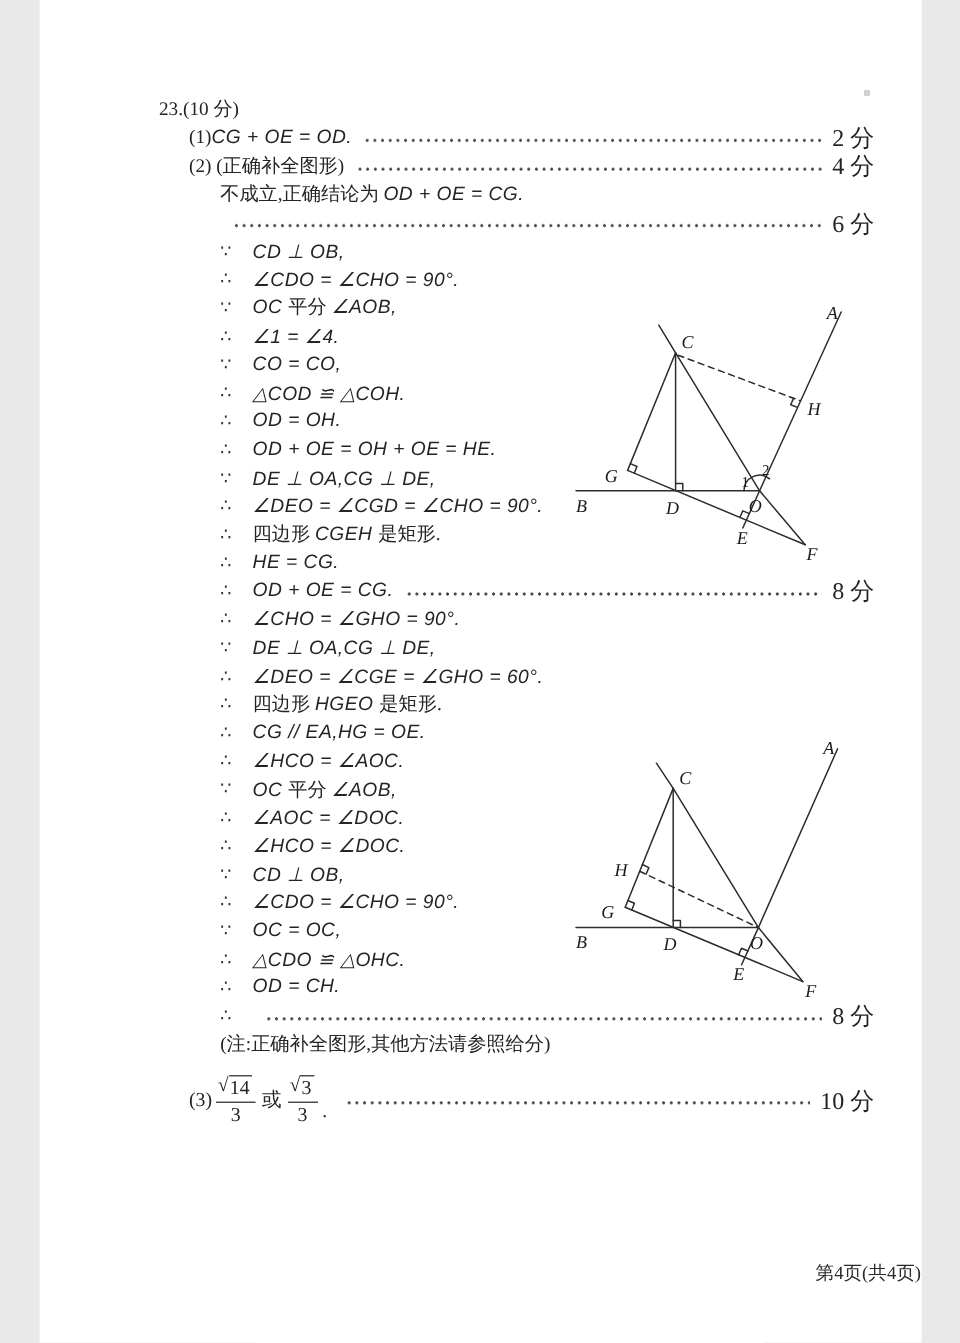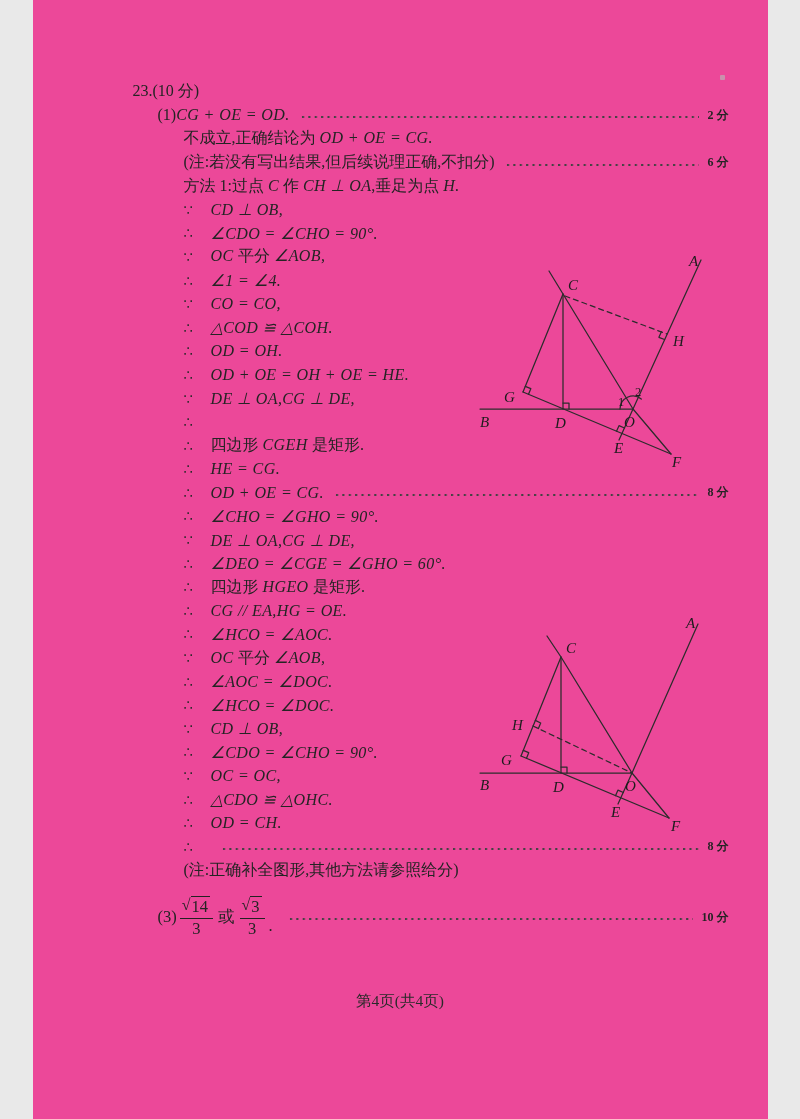--- a/index.html
+++ b/index.html
@@ -1,41 +1,41 @@
 <!DOCTYPE html>
 <html><head>
 <meta charset="utf-8">
 <style>
   html,body { margin:0; padding:0; background:#e9e9e9; }
   .page {
     position:relative; width:735px; height:1119px; margin:0 auto;
-    background:#ec4899; overflow:hidden; color:#242424;
+    background:#ffffff; overflow:hidden; color:#242424;
     font-family:"Liberation Serif","DejaVu Serif",serif;
   }
   .textcol { position:absolute; left:100px; top:80px; width:596px; }
   .line { display:flex; align-items:center; height:23.6px; font-size:16px; white-space:nowrap; }
   .ind0 { margin-left:0; }
   .ind1 { margin-left:25px; }
   .ind2 { margin-left:51px; }
   .marker {
     flex:none; width:27px; font-size:14.5px; color:#2a2a2a;
     font-family:"DejaVu Sans","DejaVu Serif",sans-serif;
   }
   .content { white-space:nowrap; }
   .math {
     font-style:italic; letter-spacing:.4px;
-    font-family:Liberation Serif, serif;
+    font-family:Liberation Sans, sans-serif;
   }
   .cn { font-style:normal; }
   .leader {
     flex:1; height:6px; margin:4px 9px 0 11px; align-self:center;
     background-image:radial-gradient(circle at 2px 3px,#434343 1.05px,transparent 1.45px);
     background-size:6.4px 6px; background-repeat:repeat-x;
   }
-  .score { flex:none; font-size:12px;font-weight:bold; }
+  .score { flex:none; font-size:20px; }
   
   .part3 { display:flex; align-items:center; margin-left:25px; margin-top:8px; height:54px; font-size:16.5px; }
   .frac { display:inline-flex; flex-direction:column; align-items:center; line-height:1.12; margin:0 3px; }
   .frac .num { display:flex; align-items:flex-start; border-bottom:1.3px solid #222; padding:0 3px 1px 2px; }
   .rsign { font-size:16px; line-height:1.15; }
   .rad { border-top:1.2px solid #222; padding:1px 2px 0 1px; }
   .frac .den { padding-top:1px; }
   .or { margin:0 2px; }
   .p3period { position:relative; top:9px; margin-left:1px; }
   .part3 .leader { margin-left:16px; }
@@ -43,50 +43,51 @@
   .diag { position:absolute; }
   #d1 { left:435px; top:246px; }
   #d2 { left:433px; top:611px; }
   .diag path { stroke:#2c2c2c; stroke-width:1.25; fill:none; stroke-linecap:round; stroke-linejoin:round; }
   .diag path.dash { stroke-dasharray:5 4; }
   .diag text {
     font-family:"Liberation Serif","DejaVu Serif",serif; font-style:italic;
     font-size:15px; fill:#1c1c1c;
   }
   .diag text.num-label { font-size:12.5px; font-style:normal; }
-  .footer { position:absolute; left:0; right:0; top:991px; text-align:center; font-size:15.5px; color:#2a2a2a; }
+  .footer { position:absolute; left:0; right:0; top:1051px; text-align:right; font-size:15.5px; color:#2a2a2a; }
   .speck { position:absolute; left:687px; top:75px; width:5px; height:5px; background:#b9b9b9; opacity:.65; border-radius:1px; }
 </style>
 </head>
 <body>
 
 <div class="page">
 
   <div class="textcol">
     <div>
         <div class="line ind0">
           <span class="content"><span class="cn">23.(10 分)</span></span>
         </div>
         <div class="line ind1">
           <span class="content"><span class="cn">(1)</span><span class="math">CG + OE = OD.</span></span>
           <span class="leader"></span>
           <span class="score">2 分</span>
         </div>
+        <div class="line ind1">
+          <span class="content"><span class="cn">(2) (正确补全图形)</span></span>
+          <span class="leader"></span>
+          <span class="score">4 分</span>
+        </div>
         <div class="line ind2">
           <span class="content"><span class="cn">不成立,正确结论为 </span><span class="math">OD + OE = CG.</span></span>
         </div>
         <div class="line ind2">
-          <span class="content"><span class="cn">(注:若没有写出结果,但后续说理正确,不扣分)</span></span>
           <span class="leader"></span>
           <span class="score">6 分</span>
         </div>
         <div class="line ind2">
-          <span class="content"><span class="cn">方法 1:过点 </span><span class="math">C</span><span class="cn"> 作 </span><span class="math">CH ⊥ OA</span><span class="cn">,垂足为点 </span><span class="math">H.</span></span>
-        </div>
-        <div class="line ind2">
           <span class="marker">∵</span>
           <span class="content"><span class="math">CD ⊥ OB,</span></span>
         </div>
         <div class="line ind2">
           <span class="marker">∴</span>
           <span class="content"><span class="math">∠CDO = ∠CHO = 90°.</span></span>
         </div>
         <div class="line ind2">
           <span class="marker">∵</span>
           <span class="content"><span class="math">OC </span><span class="cn">平分 </span><span class="math">∠AOB,</span></span>
@@ -110,20 +111,21 @@
         <div class="line ind2">
           <span class="marker">∴</span>
           <span class="content"><span class="math">OD + OE = OH + OE = HE.</span></span>
         </div>
         <div class="line ind2">
           <span class="marker">∵</span>
           <span class="content"><span class="math">DE ⊥ OA,CG ⊥ DE,</span></span>
         </div>
         <div class="line ind2">
           <span class="marker">∴</span>
+          <span class="content"><span class="math">∠DEO = ∠CGD = ∠CHO = 90°.</span></span>
         </div>
         <div class="line ind2">
           <span class="marker">∴</span>
           <span class="content"><span class="cn">四边形 </span><span class="math">CGEH </span><span class="cn">是矩形.</span></span>
         </div>
         <div class="line ind2">
           <span class="marker">∴</span>
           <span class="content"><span class="math">HE = CG.</span></span>
         </div>
         <div class="line ind2">

